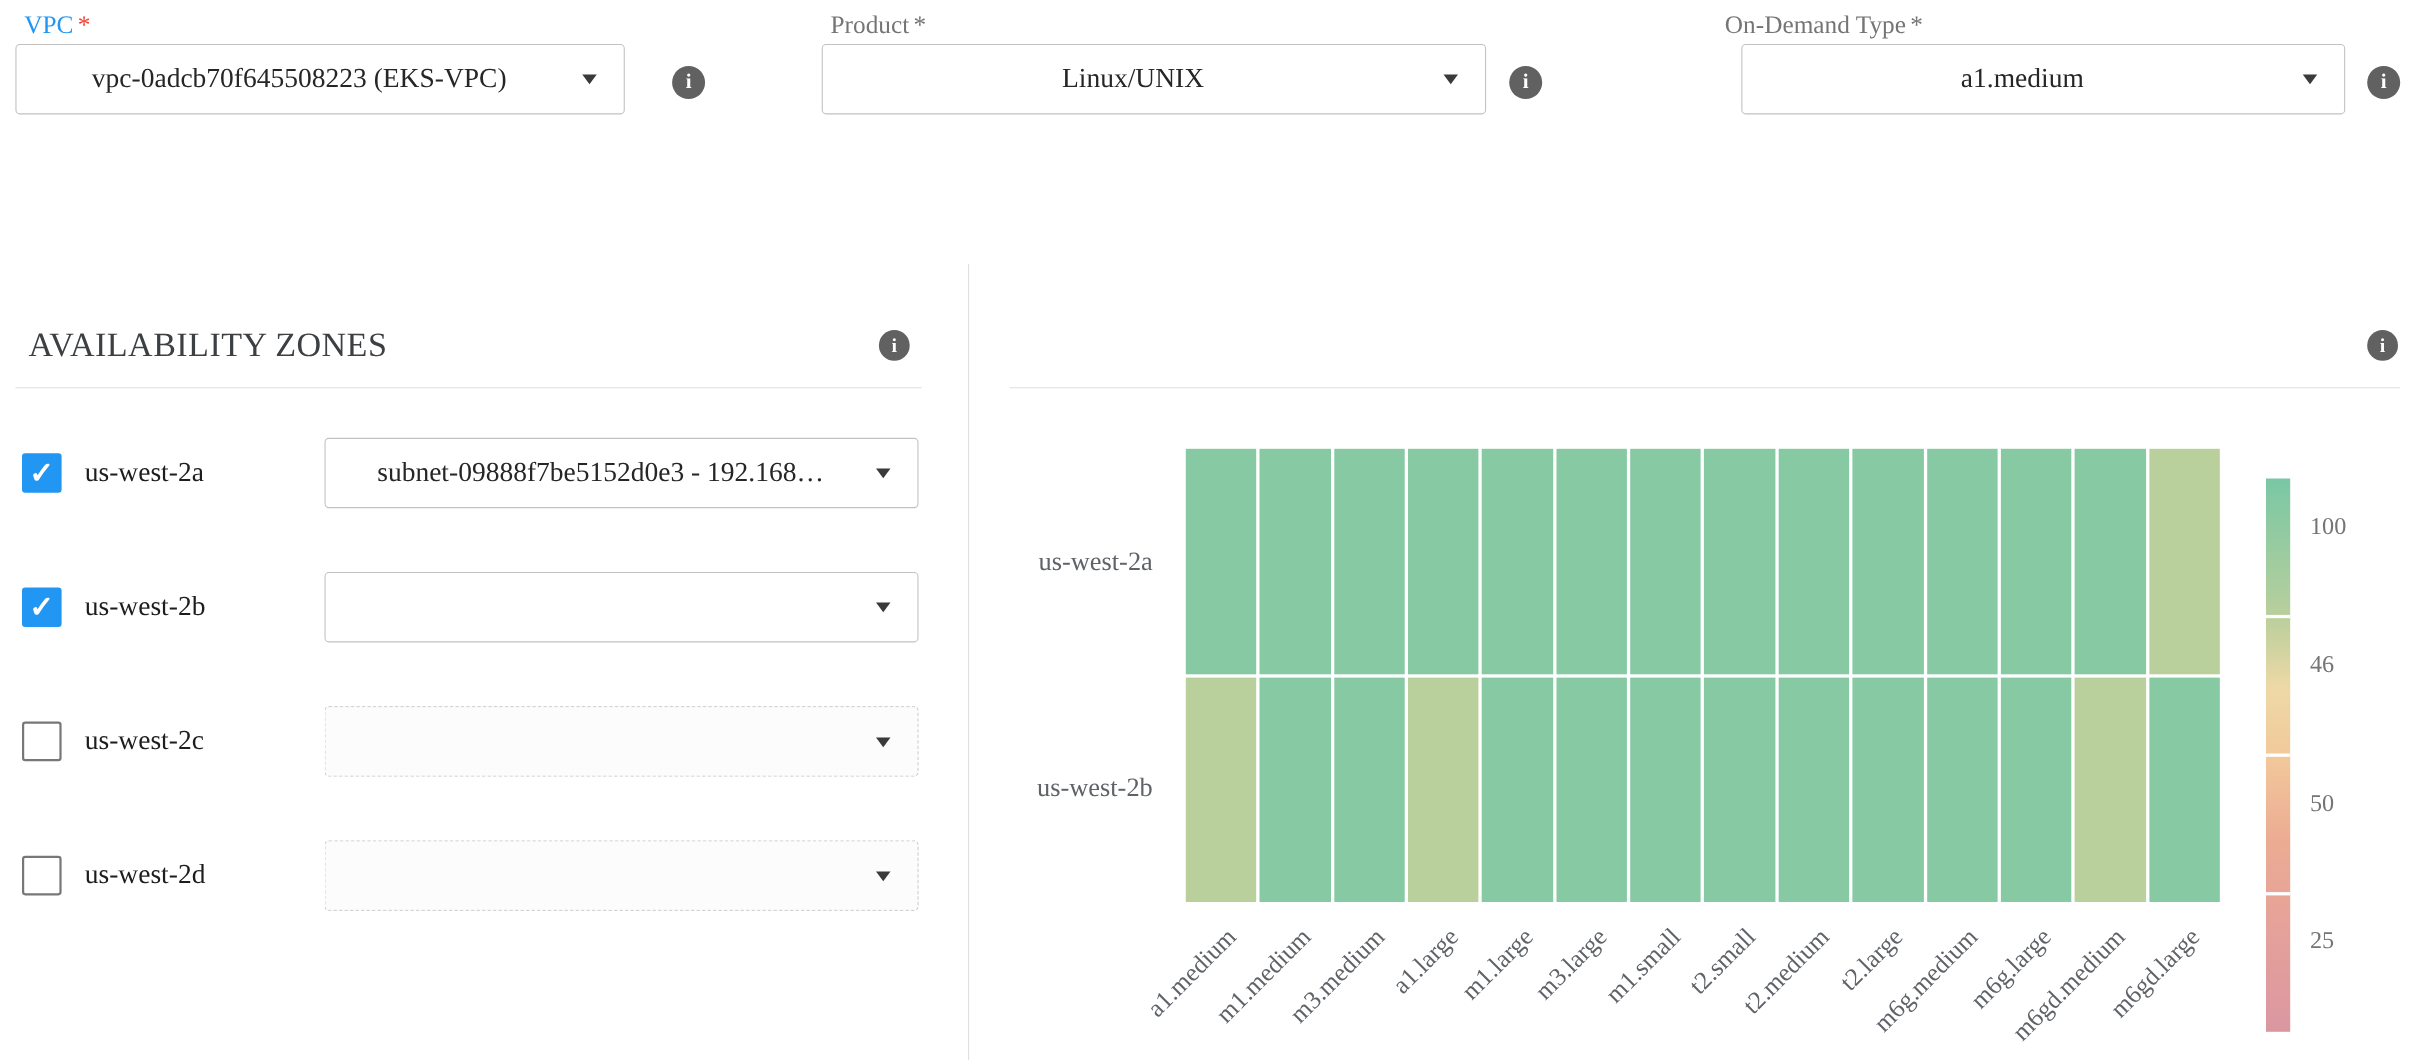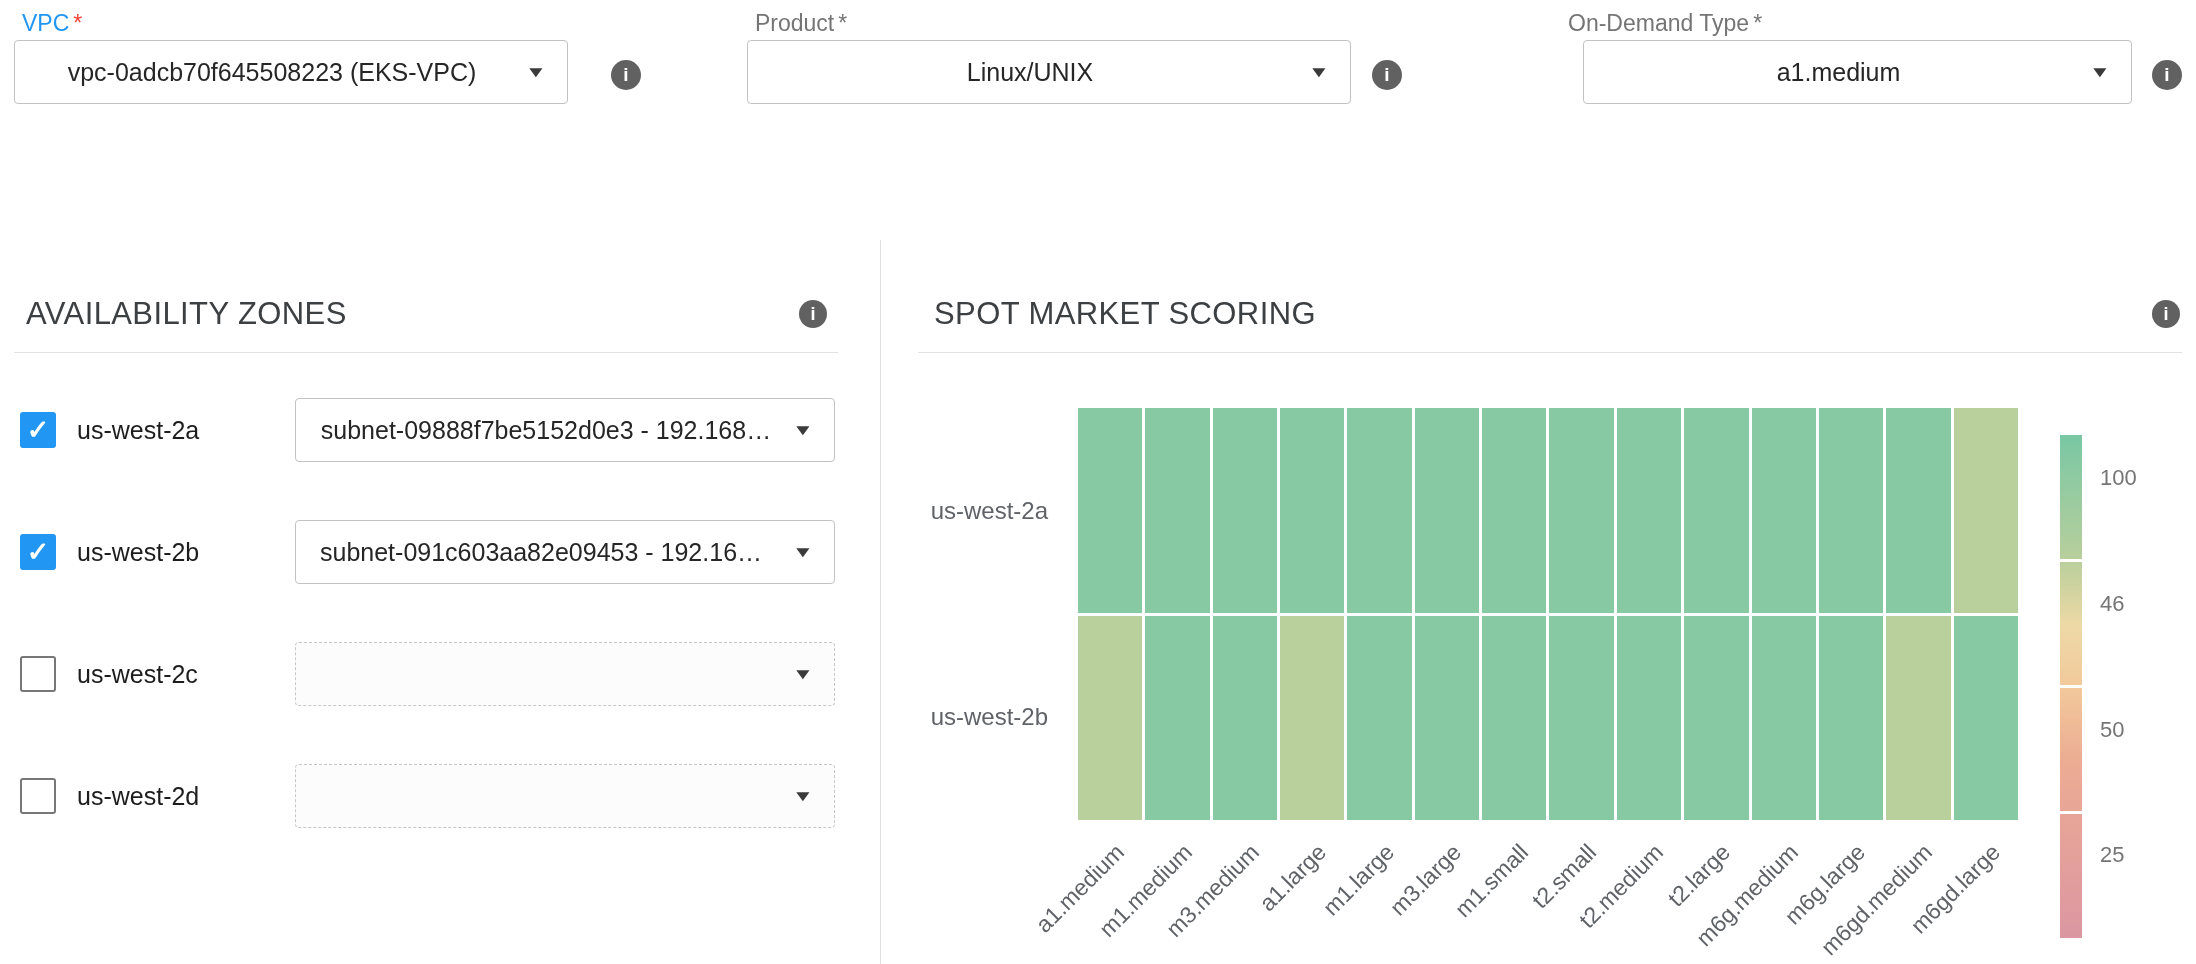--- a/index.html
+++ b/index.html
@@ -1,17 +1,17 @@
 <!DOCTYPE html>
 <html><head>
 <meta charset="utf-8">
 <style>
   html,body{margin:0;padding:0;background:#fff;}
   .page{position:relative;width:2196px;height:964px;background:#fff;overflow:hidden;
-        font-family:Liberation Sans, sans-serif;}
+        font-family:Liberation Serif, serif;}
 
   
   .field-group{position:absolute;}
   .field-label{display:block;height:28px;margin-bottom:2px;padding-left:8px;
                font-size:23px;color:#757575;white-space:nowrap;}
   .lbl-blue{color:#2196f3;}
   .req{margin-left:4px;}
   .req.red{color:#f44336;}
   .req.gray{color:#757575;}
 
@@ -109,21 +109,20 @@
         <span class="caret">▼</span>
       </div>
     </div>
 
     <div class="az-row">
       <span class="checkbox checked">
         <span class="check">✓</span>
       </span>
       <span class="zone-label">us-west-2b</span>
       <div class="select subnet-select">
-        <span class="select-value">subnet-091c603aa82e09453 - 192.168…</span>
         <span class="caret">▼</span>
       </div>
     </div>
 
     <div class="az-row">
       <span class="checkbox">
         <span class="check"></span>
       </span>
       <span class="zone-label">us-west-2c</span>
       <div class="select subnet-select empty">
@@ -137,21 +136,20 @@
         <span class="check"></span>
       </span>
       <span class="zone-label">us-west-2d</span>
       <div class="select subnet-select empty">
         <span class="select-value"></span>
         <span class="caret">▼</span>
       </div>
     </div>
   </div>
 
-  <div class="section-title" style="left:922px;top:296px">SPOT MARKET SCORING</div>
   <span class="info-icon" style="left:2152px;top:300px;width:28px;height:28px;line-height:28px;font-size:18px">i</span>
   <div class="hdr-rule" style="left:918px;top:352px;width:1264px"></div>
 
   <div id="hm-grid">
       <div class="hm-cell" title="us-west-2a · a1.medium: 95" style="background: rgb(134, 201, 162);"></div>
       <div class="hm-cell" title="us-west-2a · m1.medium: 95" style="background: rgb(134, 201, 162);"></div>
       <div class="hm-cell" title="us-west-2a · m3.medium: 95" style="background: rgb(134, 201, 162);"></div>
       <div class="hm-cell" title="us-west-2a · a1.large: 95" style="background: rgb(134, 201, 162);"></div>
       <div class="hm-cell" title="us-west-2a · m1.large: 95" style="background: rgb(134, 201, 162);"></div>
       <div class="hm-cell" title="us-west-2a · m3.large: 95" style="background: rgb(134, 201, 162);"></div>

